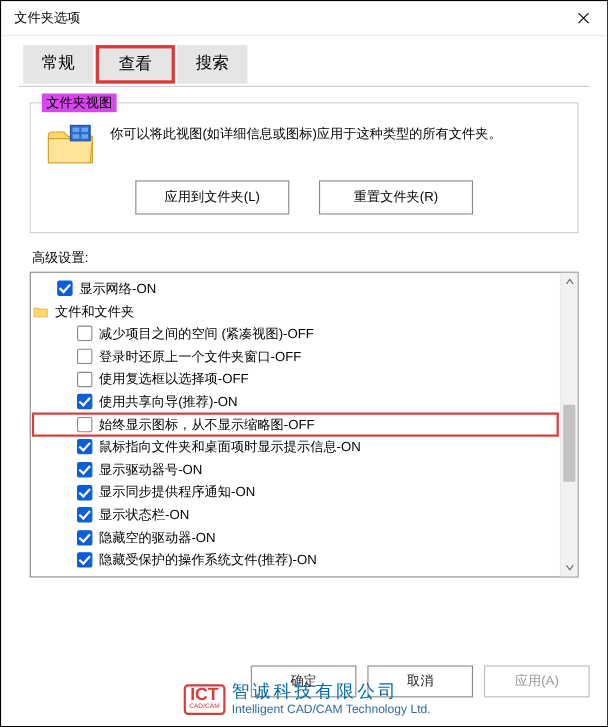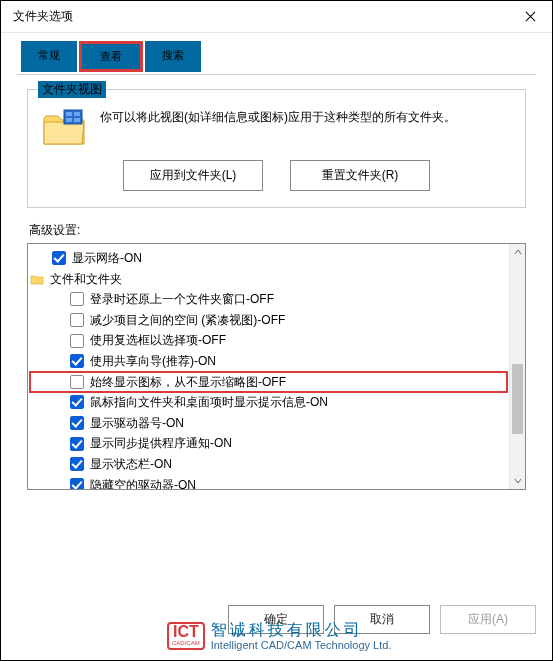--- a/index.html
+++ b/index.html
@@ -32,23 +32,23 @@
 
   
   .tabs {
     display: flex;
     padding: 8px 20px 0 20px;
     gap: 2px;
     position: relative;
   }
   .tab {
     padding: 6px 16px 6px;
-    font-size: 11px;
-    position: relative;
-    background: #0369a1;
+    font-size: 15px;
+    position: relative;
+    background: #e5e5e5;
     border: 1px solid transparent;
     border-bottom: none;
     cursor: default;
   }
   .tab.highlight {
     border: 3px solid #d93a3a;
     padding: 5px 18px;
   }
 
   
@@ -61,21 +61,21 @@
   
   .groupbox {
     border: 1px solid #ccc;
     padding: 18px 14px 14px 14px;
     position: relative;
     margin-bottom: 12px;
   }
   .groupbox-title {
     position: absolute;
     top: -9px; left: 10px;
-    background: #0369a1;
+    background: #d946ef;
     padding: 0 4px;
     font-size: 12px;
   }
   .folder-row {
     display: flex;
     align-items: flex-start;
     gap: 14px;
   }
   .folder-icon {
     width: 44px; height: 40px;
@@ -100,21 +100,21 @@
     font-family: inherit;
     cursor: default;
     min-width: 140px;
     text-align: center;
   }
 
   
   .adv-label { font-size: 12px; margin: 14px 0 4px 2px; }
   .adv-box {
     border: 1px solid #888;
-    height: 247px;
+    height: 278px;
     display: flex;
   }
   .adv-list {
     flex: 1;
     overflow: hidden;
     padding: 4px 2px;
     font-size: 12px;
     line-height: 1.55;
   }
   .item {
@@ -280,25 +280,25 @@
         <div class="item">
           <span class="fico">
             <svg viewBox="0 0 14 12">
               <path d="M1 3 L1 11 L13 11 L13 4 L6 4 L5 3 Z" fill="#ffd86b" stroke="#d6a12a" stroke-width="0.6"></path>
             </svg>
           </span>
           <span>文件和文件夹</span>
         </div>
         <div class="item indent2">
           <span class="cb"></span>
+          <span>减少项目之间的空间 (紧凑视图)-OFF</span>
+        </div>
+        <div class="item indent2">
+          <span class="cb"></span>
           <span>登录时还原上一个文件夹窗口-OFF</span>
-        </div>
-        <div class="item indent2">
-          <span class="cb"></span>
-          <span>减少项目之间的空间 (紧凑视图)-OFF</span>
         </div>
         <div class="item indent2">
           <span class="cb"></span>
           <span>使用复选框以选择项-OFF</span>
         </div>
         <div class="item indent2">
           <span class="cb checked"></span>
           <span>使用共享向导(推荐)-ON</span>
         </div>
         <div class="item indent2 highlight">

